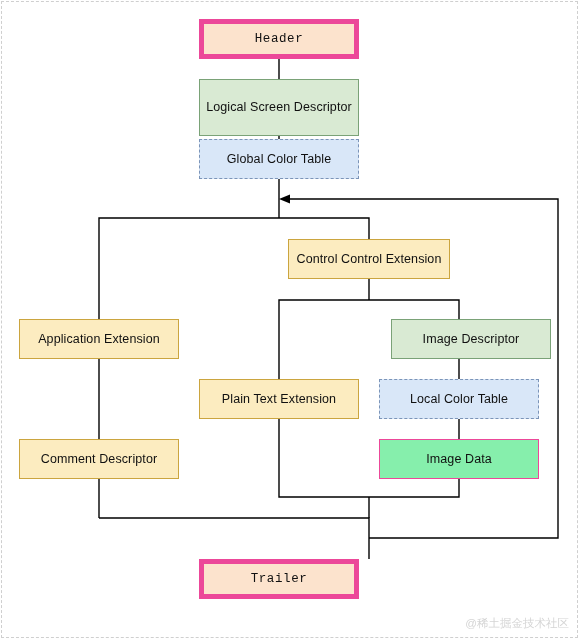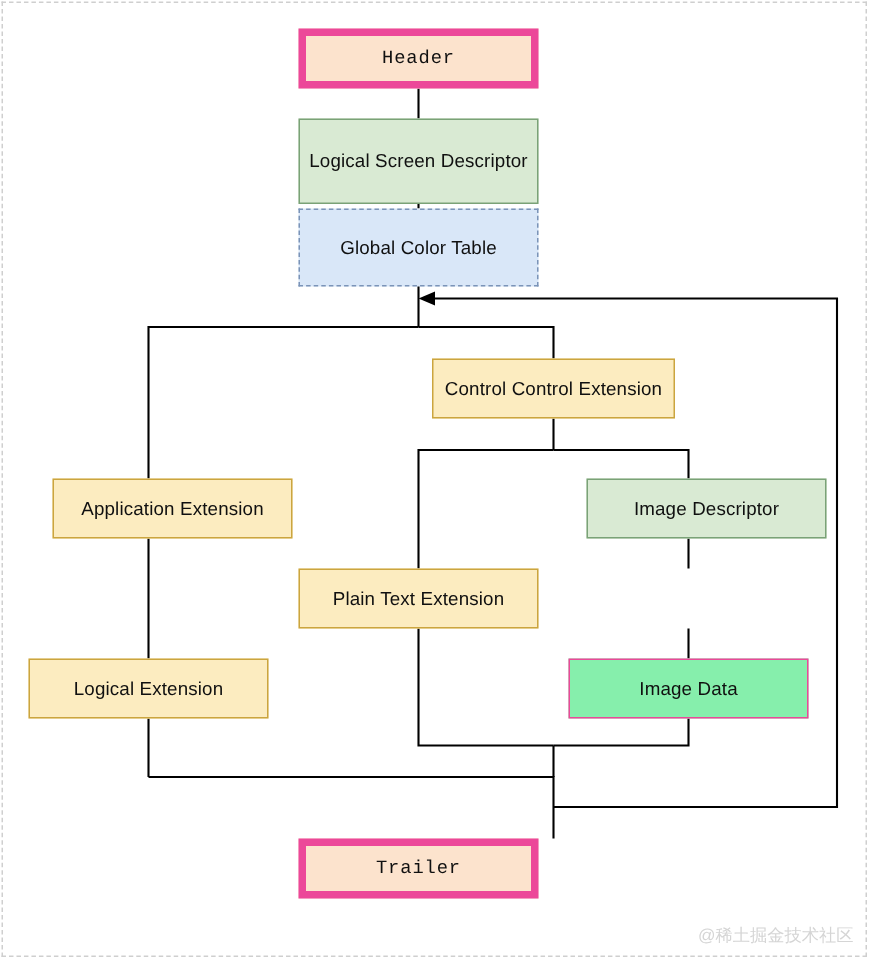--- a/index.html
+++ b/index.html
@@ -98,32 +98,33 @@
       <path d="M99,518 L369,518 L369,559"></path>
       <path d="M369,538 L558,538 L558,199 L284,199"></path>
     </g>
     <polygon points="279,199 290,194.4 290,203.6" fill="#000000"></polygon>
   </svg>
 
   <div class="node fill-orange mono" style="left:199px; top:19px;  width:160px; height:40px;">Header</div>
 
   <div class="node fill-green" style="left:199px; top:79px;  width:160px; height:57px;">Logical Screen Descriptor</div>
 
-  <div class="node fill-bluedash" style="left:199px; top:139px; width:160px; height:52px;">Global Color Table</div>
+  <div class="node fill-bluedash" style="left:199px; top:139px; width:160px; height:40px;">Global Color Table</div>
 
   <div class="node fill-yellow" style="left:288px; top:239px; width:162px; height:40px;">Control Control Extension</div>
 
-  <div class="node fill-yellow" style="left:19px;  top:319px; width:160px; height:40px;margin-left:16px;">Application Extension</div>
+  <div class="node fill-yellow" style="left:19px;  top:319px; width:160px; height:40px;">Application Extension</div>
 
-  <div class="node fill-yellow" style="left:19px;  top:439px; width:160px; height:40px;">Logical Extension</div>
+  <div class="node fill-yellow" style="left:19px;  top:439px; width:160px; height:40px;">Comment Descriptor</div>
 
   <div class="node fill-yellow" style="left:199px; top:379px; width:160px; height:40px;">Plain Text Extension</div>
 
   <div class="node fill-green" style="left:379px; top:319px; width:160px; height:40px;margin-left:12px;">Image Descriptor</div>
 
+  <div class="node fill-bluedash" style="left:379px; top:379px; width:160px; height:40px;">Local Color Table</div>
 
   <div class="node fill-cyan" style="left:379px; top:439px; width:160px; height:40px;">Image Data</div>
 
   <div class="node fill-orange mono" style="left:199px; top:559px; width:160px; height:40px;">Trailer</div>
 
   <div class="wm">@稀土掘金技术社区</div>
 
 </div>
 
 </body></html>

